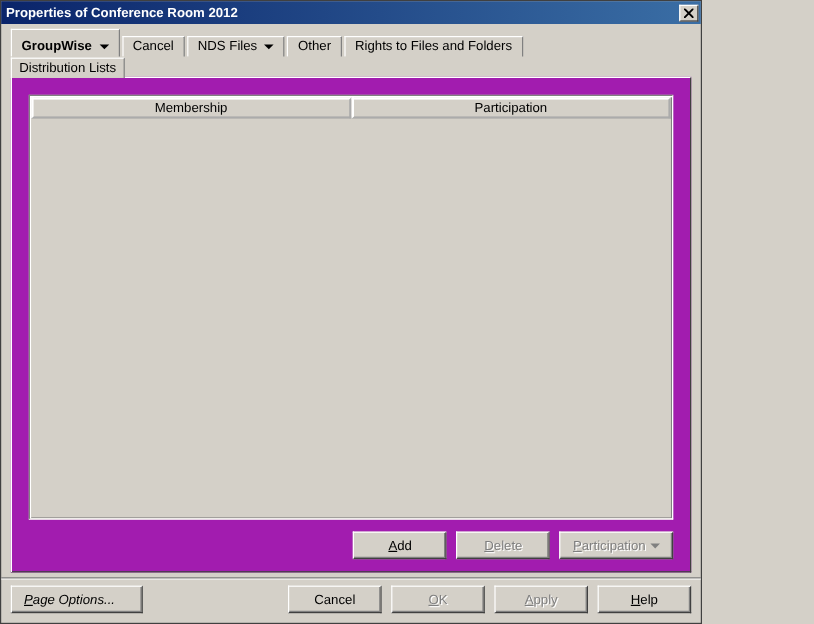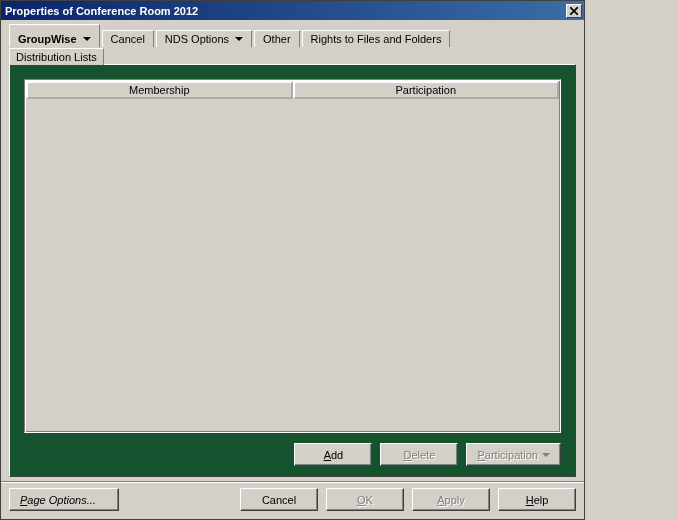--- a/index.html
+++ b/index.html
@@ -106,21 +106,21 @@
     z-index: 2;
   }
   .panel {
     flex: 1;
     border: 1px solid #fff;
     border-top-color: #fff;
     border-left-color: #fff;
     border-right-color: #404040;
     border-bottom-color: #404040;
     margin-top: -1px;
-    background: #14532d;
+    background: #a21caf;
     padding: 14px 14px 10px 14px;
     display: flex;
     flex-direction: column;
     position: relative;
   }
   .panel-inner {
     border: 1px solid #808080;
     border-right-color:#fff;
     border-bottom-color:#fff;
     box-shadow: inset 1px 1px 0 #fff, inset -1px -1px 0 #808080;
@@ -209,21 +209,21 @@
 
     <div class="tab-row">
       <div class="tab active">
         <span>GroupWise</span>
         <span class="tab-arrow"></span>
       </div>
       <div class="tab">
         <span>Cancel</span>
       </div>
       <div class="tab">
-        <span>NDS Options</span>
+        <span>NDS Files</span>
         <span class="tab-arrow"></span>
       </div>
       <div class="tab">
         <span>Other</span>
       </div>
       <div class="tab">
         <span>Rights to Files and Folders</span>
       </div>
     </div>
 

